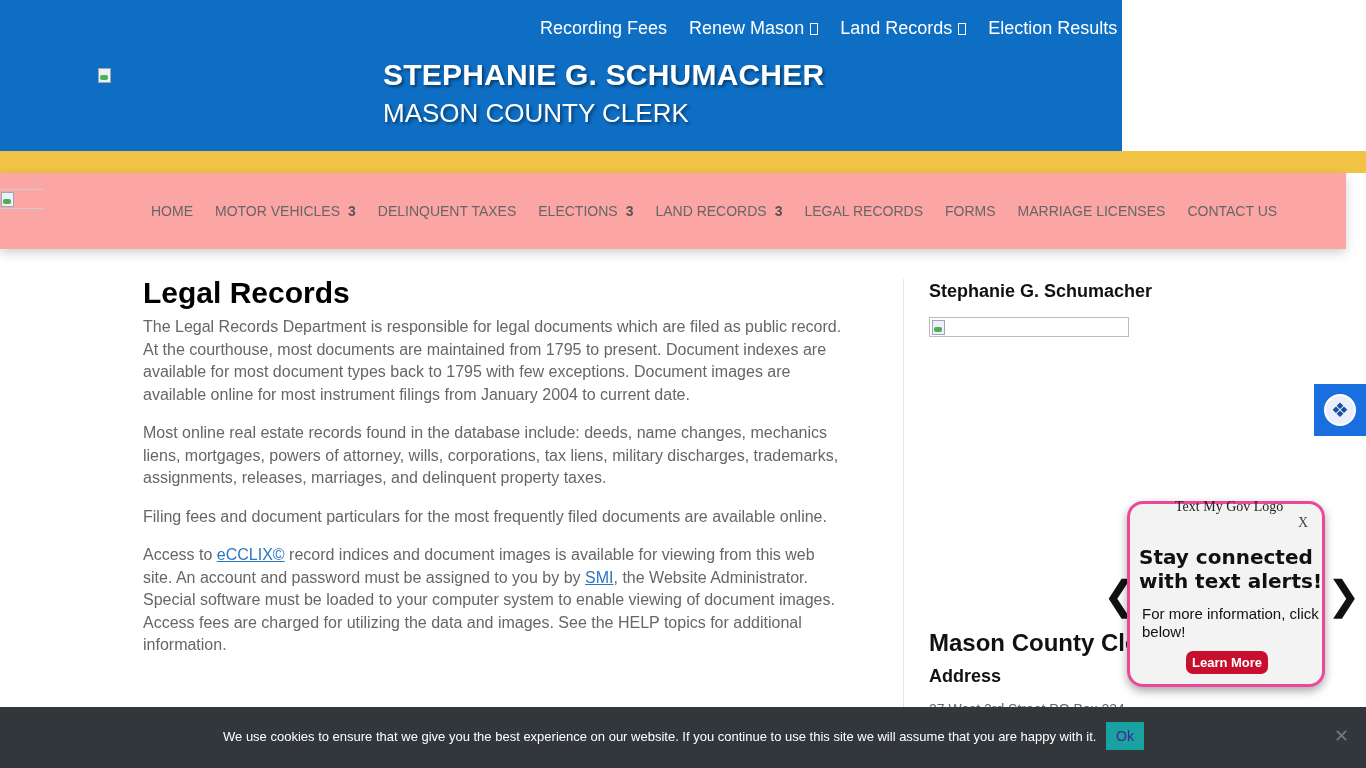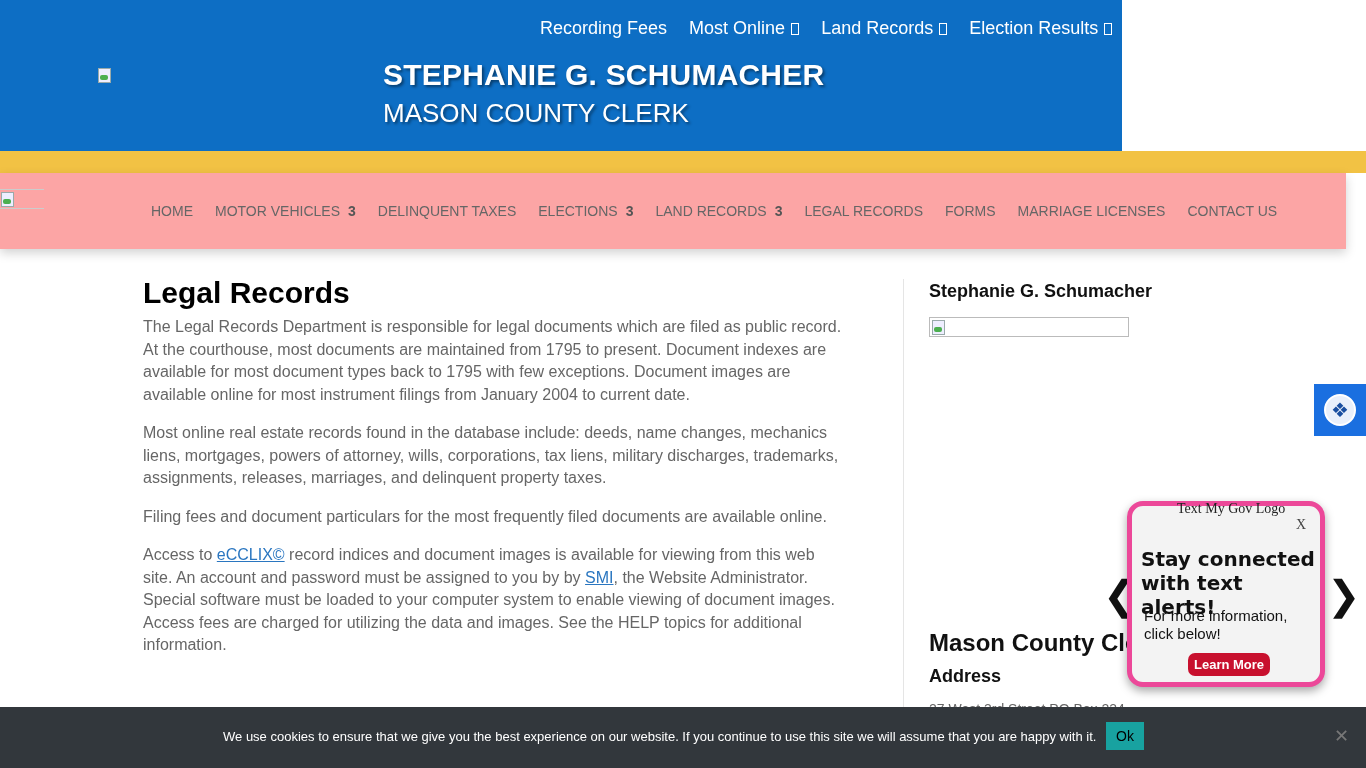--- a/index.html
+++ b/index.html
@@ -25,40 +25,40 @@
   .content a { color: #2a76c0; text-decoration: underline; }
   .vline { position: absolute; left: 903px; top: 279px; width: 1px; height: 430px; background: #e5e5e5; }
   .sidebar { position: absolute; left: 929px; top: 281px; }
   .sidebar .name { font-size: 18px; font-weight: bold; color: #111; }
   .sidebar .imgbox { position: relative; margin-top: 15px; width: 200px; height: 20px; border: 1px solid #bbb; }
   .sidebar .mc { position: absolute; left: 0; top: 348px; font-size: 24px; font-weight: bold; color: #111; white-space: nowrap; }
   .sidebar .addr { position: absolute; left: 0; top: 385px; font-size: 18px; font-weight: bold; color: #111; }
   .sidebar .addrtext { position: absolute; left: 0; top: 420px; font-size: 14px; color: #666; white-space: nowrap; }
   .carousel-prev, .carousel-next { position: absolute; top: 572px; font-size: 40px; color: #111; font-family: "DejaVu Sans", sans-serif; }
   .carousel-prev { left: 1103px; } .carousel-next { left: 1327px; }
-  .popup { position: absolute; left: 1127px; top: 501px; width: 198px; height: 186px; background: #f3f3f3; border: 5px solid #ec4899; border-radius: 16px; box-shadow: 0 4px 10px rgba(0,0,0,0.35); }
+  .popup { position: absolute; left: 1127px; top: 501px; width: 198px; height: 186px; background: #f3f3f3; border: 3px solid #ec4899; border-radius: 16px; box-shadow: 0 4px 10px rgba(0,0,0,0.35); }
   .popup .logo { position: absolute; left: 45px; top: -6px; font-family: "Liberation Serif", serif; font-size: 14px; color: #222; width: 110px; line-height: 17px; }
   .popup .close { position: absolute; right: 14px; top: 11px; font-size: 14px; color: #444; font-family: "Liberation Serif", serif; }
   .popup .head { position: absolute; left: 9px; top: 41px; font-size: 20px; font-weight: bold; color: #111; line-height: 24px; font-family: "DejaVu Sans", sans-serif; }
   .popup .sub { position: absolute; left: 12px; top: 101px; font-size: 15px; color: #111; line-height: 18px; }
   .popup .btn { position: absolute; left: 56px; top: 147px; background: #c8102e; color: #fff; font-size: 13px; font-weight: bold; padding: 4px 6px; border-radius: 7px; }
   .a11y { position: absolute; left: 1314px; top: 384px; width: 52px; height: 52px; background: #1a6fe0; display: flex; align-items: center; justify-content: center; }
   .a11y .circle { width: 32px; height: 32px; border-radius: 50%; border: 2px solid #fff; background: #e9f0fb; display: flex; align-items: center; justify-content: center; color: #1a4fa0; font-size: 20px; }
   .cookie { position: absolute; left: 0; top: 707px; width: 1366px; height: 61px; background: #32373c; }
   .cookie .msg { position: absolute; left: 223px; top: 22px; color: #fff; font-size: 13px; white-space: nowrap; }
-  .cookie .ok { position: absolute; left: 1106px; top: 15px; background: #18a2a0; color: #000000; font-size: 14px; padding: 6px 10px; border: none; }
+  .cookie .ok { position: absolute; left: 1106px; top: 15px; background: #18a2a0; color: #4c1d95; font-size: 14px; padding: 6px 10px; border: none; }
   .cookie .x { position: absolute; left: 1334px; top: 18px; color: #777; font-size: 18px; }
 </style>
 </head>
 <body>
 
 <div class="header">
   <div class="topnav">
     <a href="#"><span>Recording Fees</span></a>
-    <a href="#"><span>Most Online</span><span class="box"></span></a>
+    <a href="#"><span>Renew Mason</span><span class="box"></span></a>
     <a href="#"><span>Land Records</span><span class="box"></span></a>
     <a href="#"><span>Election Results</span><span class="box"></span></a>
   </div>
   <div class="broken-img" style="left:97px;top:67px;"></div>
   <div class="title1">STEPHANIE G. SCHUMACHER</div>
   <div class="title2">MASON COUNTY CLERK</div>
 </div>
 
 <div class="gold"></div>
 

